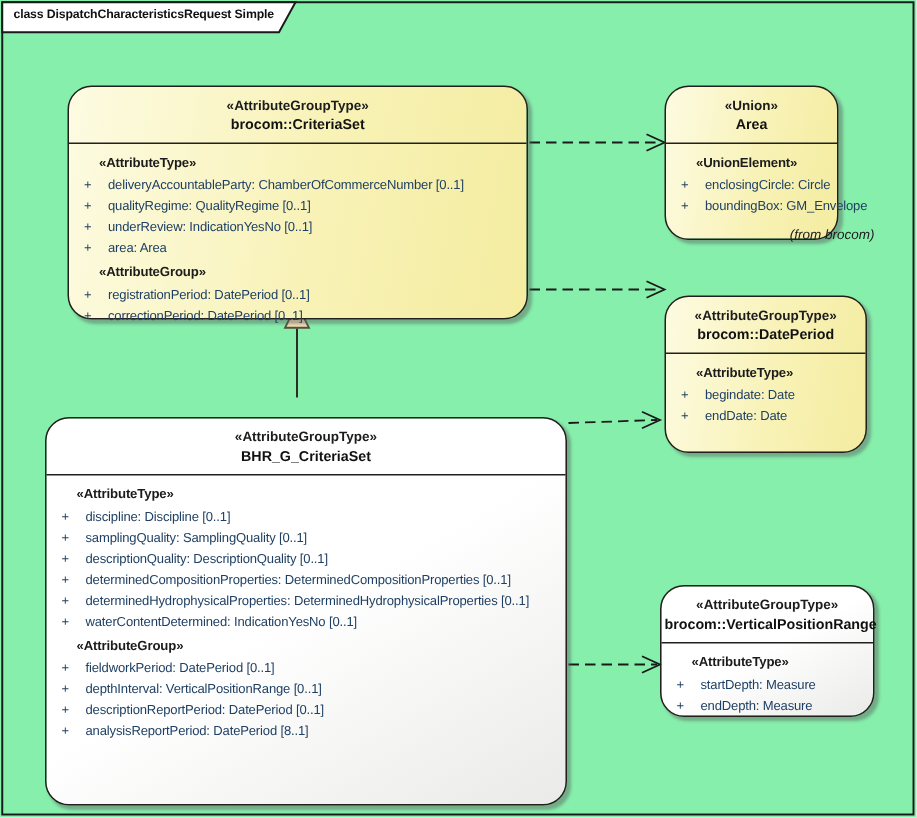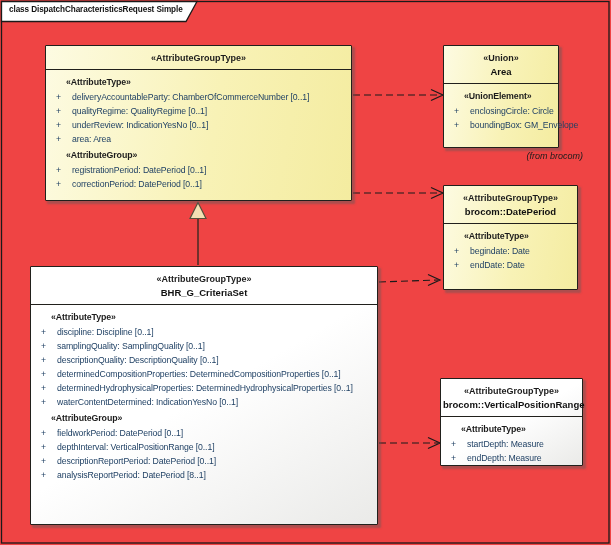--- a/index.html
+++ b/index.html
@@ -1,28 +1,29 @@
 <!DOCTYPE html>
 <html><head>
 <meta charset="utf-8">
 <style>
   html,body{margin:0;padding:0;background:#ffffff;}
   #canvas{
-    position:relative;width:611px;height:545px;background:#ef4444;overflow:hidden;
+    position:relative;width:611px;height:545px;background:#86efac;overflow:hidden;
     font-family:"Liberation Sans", sans-serif;
   }
   #connector-layer{position:absolute;left:0;top:0;width:611px;height:545px;}
   .frame-title{
     position:absolute;left:9px;top:5px;width:185px;
     font-size:8.2px;font-weight:bold;color:#111;letter-spacing:-0.1px;white-space:nowrap;
   }
   .uml-box{
-    position:absolute;border:1.2px solid #21201c;border-radius:1px;
+    position:absolute;border:1.2px solid #21201c;border-radius:16px;
     box-shadow:2.5px 2.5px 2px rgba(90,90,90,0.45);
     box-sizing:border-box;
+    margin-top:12px;
   }
   .fill-yellow{background:linear-gradient(100deg,#fdfbe2 0%,#f8f2b6 55%,#f4eca0 100%);}
   .fill-white{background:linear-gradient(150deg,#ffffff 50%,#eaeae8 100%);}
   .box-header{
     text-align:center;border-bottom:1.2px solid #21201c;
     padding:5px 2px 4px 2px;line-height:14px;
   }
   .box-stereo{font-size:9px;font-weight:bold;color:#1c1c1c;}
   .box-name{font-size:9.5px;font-weight:bold;color:#111;}
   .box-body{padding-top:3px;font-size:8.7px;letter-spacing:-0.1px;}
@@ -71,20 +72,21 @@
       <line x1="198" y1="219" x2="198" y2="265" stroke="#2a281f" stroke-width="1.3"></line>
       <polygon points="198,202.5 190,218.5 206,218.5" fill="#f3dfb3" stroke="#55503c" stroke-width="1.2"></polygon>
     </g>
   </svg>
 
   <div class="frame-title">class DispatchCharacteristicsRequest Simple</div>
 
   <div class="uml-box fill-yellow" style="left:45px;top:45px;width:307px;height:156px;">
     <div class="box-header">
       <div class="box-stereo">«AttributeGroupType»</div>
+      <div class="box-name">brocom::CriteriaSet</div>
     </div>
     <div class="box-body">
       <div class="sec-label">«AttributeType»</div>
       <div class="row"><span class="plus">+</span><span>deliveryAccountableParty: ChamberOfCommerceNumber [0..1]</span></div>
       <div class="row"><span class="plus">+</span><span>qualityRegime: QualityRegime [0..1]</span></div>
       <div class="row"><span class="plus">+</span><span>underReview: IndicationYesNo [0..1]</span></div>
       <div class="row"><span class="plus">+</span><span>area: Area</span></div>
       <div class="sec-label">«AttributeGroup»</div>
       <div class="row"><span class="plus">+</span><span>registrationPeriod: DatePeriod [0..1]</span></div>
       <div class="row"><span class="plus">+</span><span>correctionPeriod: DatePeriod [0..1]</span></div>

